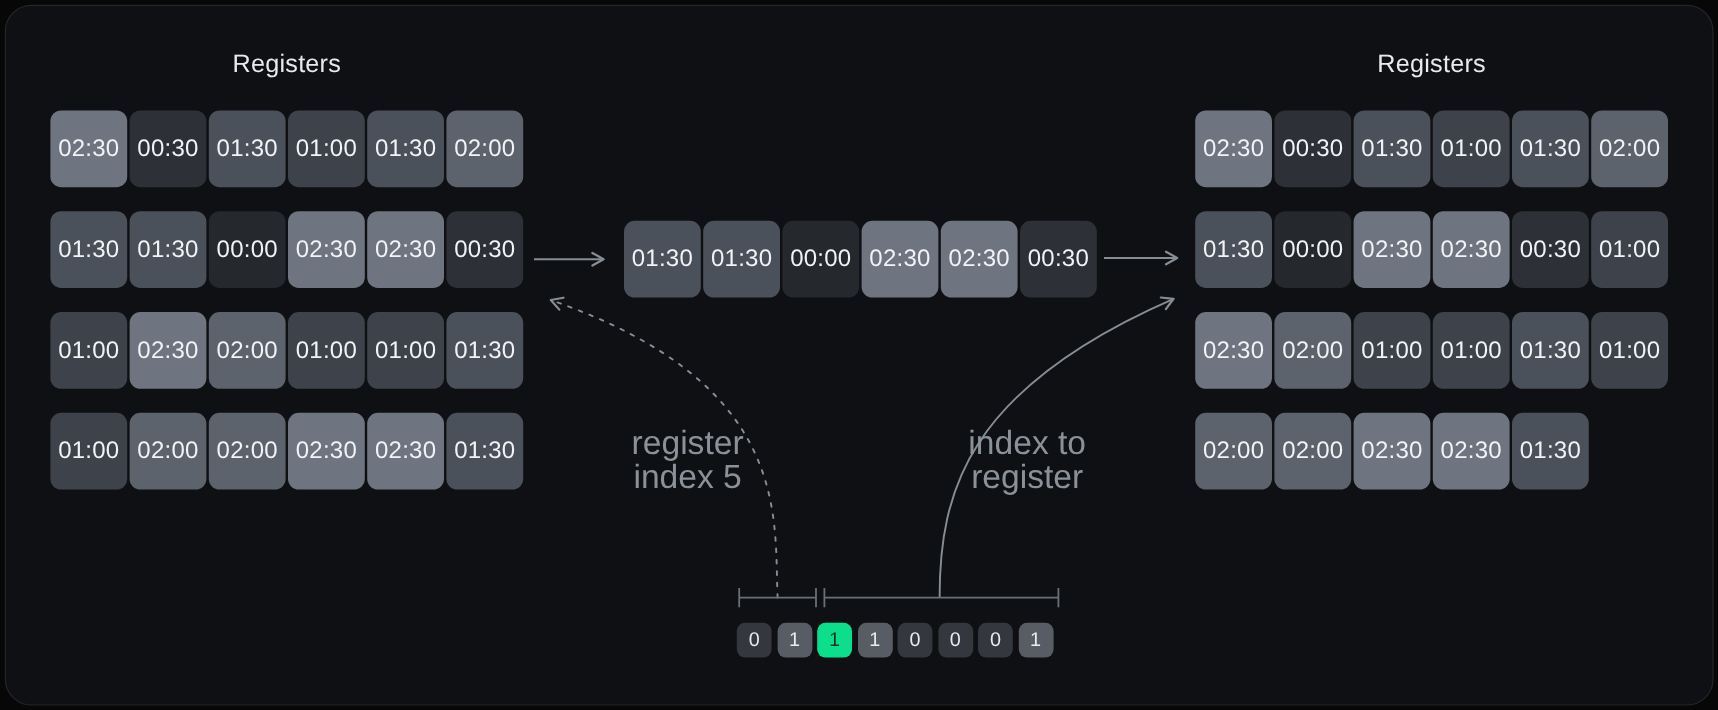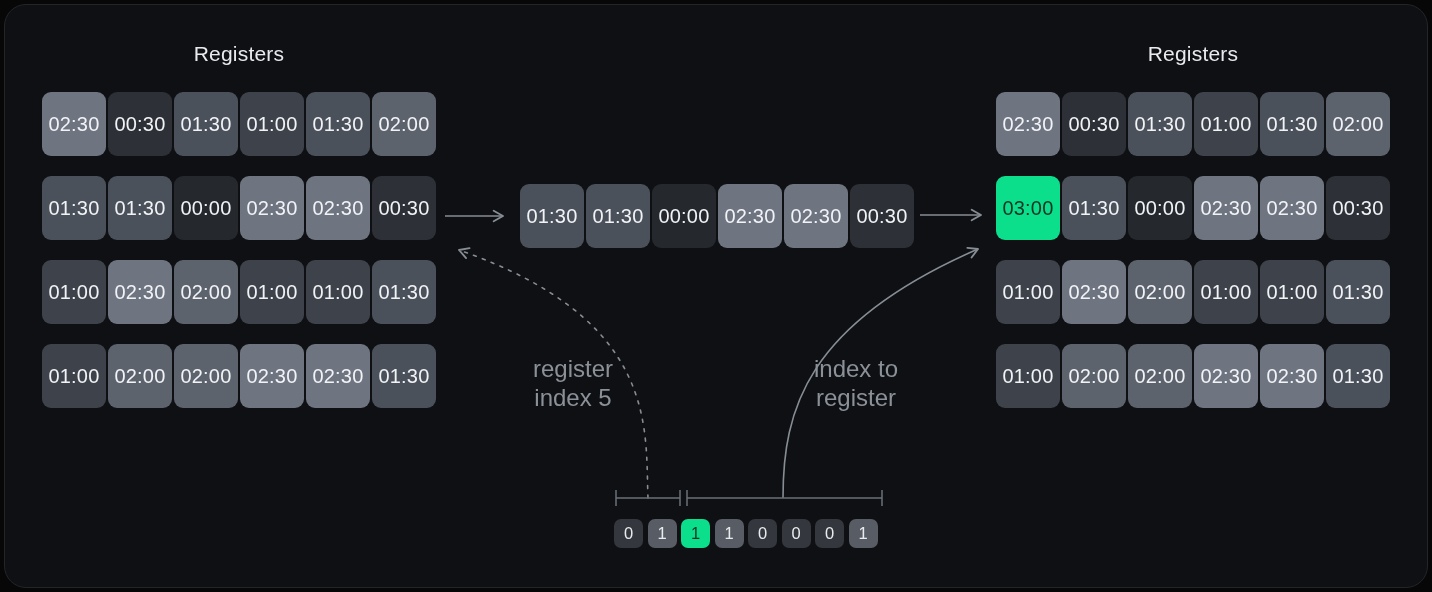--- a/index.html
+++ b/index.html
@@ -81,21 +81,21 @@
     font-size: 20px;
     color: var(--cell-text, #f1f3f6);
     letter-spacing: 0.2px;
   }
   .cell.hl { color: var(--highlight-cell-text, #103427); }
 
   .annotation {
     position: absolute;
     transform: translateX(-50%);
     text-align: center;
-    font-size: 24px;
+    font-size: 28px;
     line-height: 29px;
     color: var(--annotation-text, #8b9199);
     white-space: nowrap;
   }
   #ann-register-index { left: 573px; top: 354px; }
   #ann-data-aggregate { left: 856px; top: 354px; }
 
   .hash-label {
     position: absolute;
     left: 370px;
@@ -192,21 +192,20 @@
       <div class="cell" style="background: rgb(45, 48, 54);">00:30</div>
     </div>
 
   <div id="right-grid" class="reg-grid">
       <div class="cell" style="background: rgb(110, 116, 128);">02:30</div>
       <div class="cell" style="background: rgb(45, 48, 54);">00:30</div>
       <div class="cell" style="background: rgb(75, 81, 90);">01:30</div>
       <div class="cell" style="background: rgb(62, 67, 75);">01:00</div>
       <div class="cell" style="background: rgb(75, 81, 90);">01:30</div>
       <div class="cell" style="background: rgb(93, 99, 109);">02:00</div>
-      <div class="cell hl" style="background: rgb(12, 223, 139);">03:00</div>
       <div class="cell" style="background: rgb(75, 81, 90);">01:30</div>
       <div class="cell" style="background: rgb(37, 40, 45);">00:00</div>
       <div class="cell" style="background: rgb(110, 116, 128);">02:30</div>
       <div class="cell" style="background: rgb(110, 116, 128);">02:30</div>
       <div class="cell" style="background: rgb(45, 48, 54);">00:30</div>
       <div class="cell" style="background: rgb(62, 67, 75);">01:00</div>
       <div class="cell" style="background: rgb(110, 116, 128);">02:30</div>
       <div class="cell" style="background: rgb(93, 99, 109);">02:00</div>
       <div class="cell" style="background: rgb(62, 67, 75);">01:00</div>
       <div class="cell" style="background: rgb(62, 67, 75);">01:00</div>

